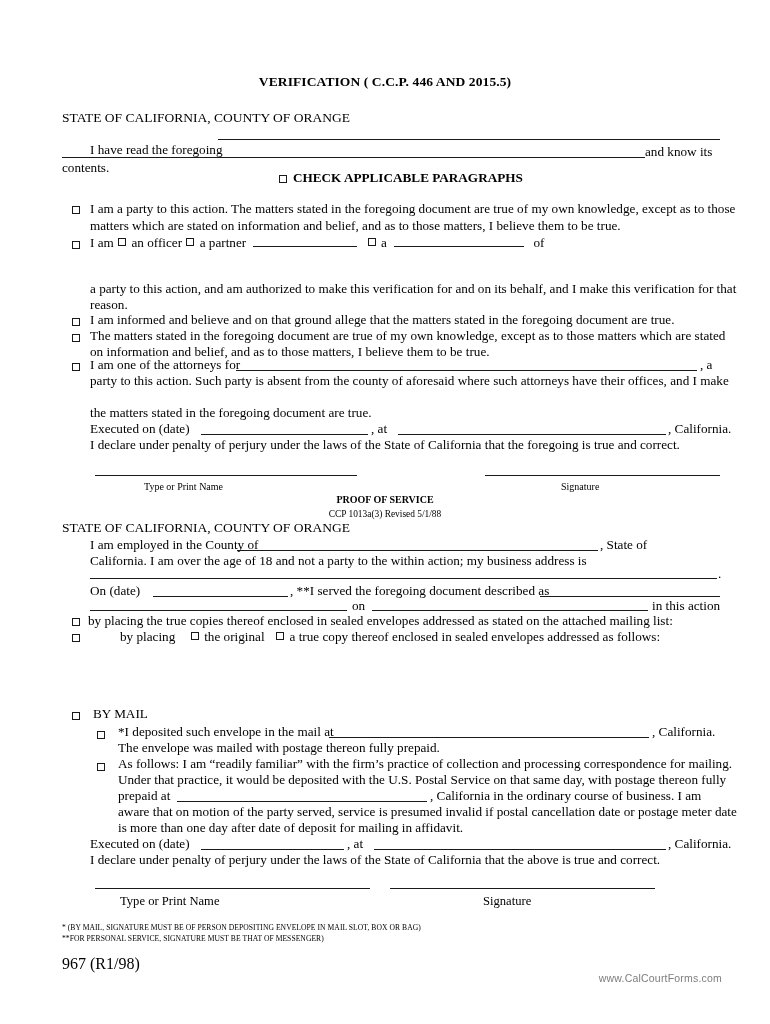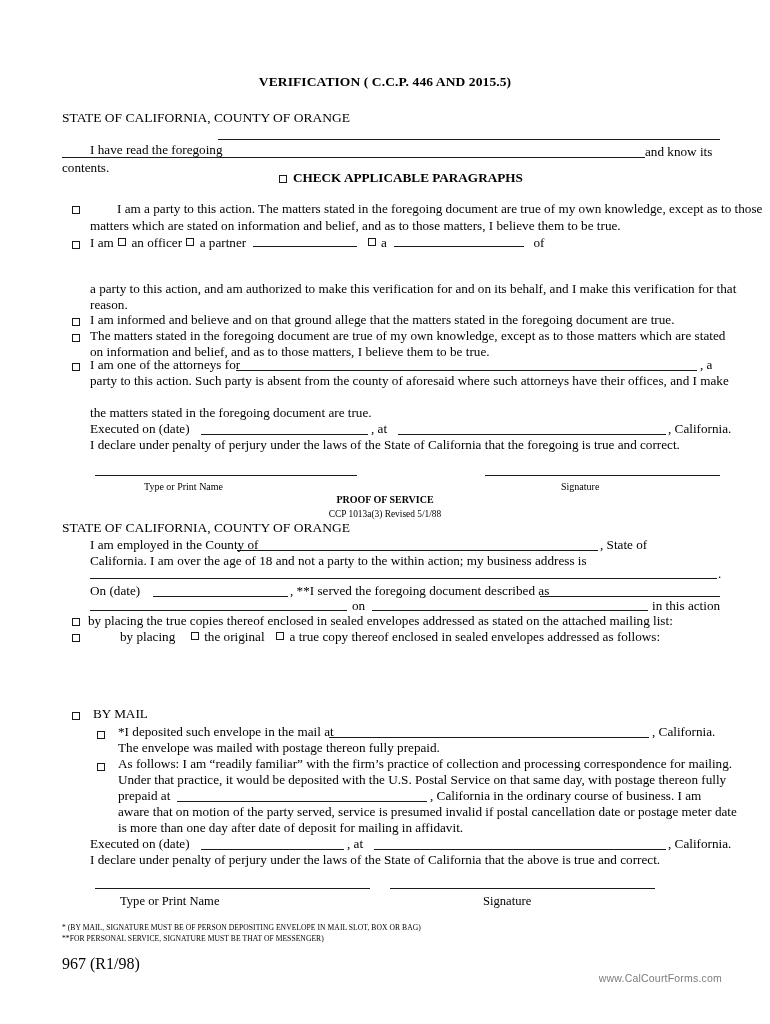--- a/index.html
+++ b/index.html
@@ -111,21 +111,21 @@
   <div class="body-line" style="left:90px; top:126px;margin-top:16px;">I have read the foregoing</div>
   <div class="rule" style="left:218px; top:139px; width:502px;"></div>
   <div class="rule" style="left:62px; top:157px; width:583px;"></div>
   <div class="body-line" style="left:645px; top:144px;">and know its</div>
   <div class="body-line" style="left:62px; top:160px;">contents.</div>
 
   <div class="cbx" style="left:279px; top:175px;"></div>
   <div class="body-line section-head-bold" style="left:293px; top:170px;">CHECK APPLICABLE PARAGRAPHS</div>
 
   <div class="cbx" style="left:72px; top:206px;"></div>
-  <div class="body-line" style="left:90px; top:201px;margin-left:27px;">I am a party to this action.  The matters stated in the foregoing document are true of my own knowledge, except as to those</div>
+  <div class="body-line" style="left:90px; top:201px;">I am a party to this action.  The matters stated in the foregoing document are true of my own knowledge, except as to those</div>
   <div class="body-line" style="left:90px; top:218px;">matters which are stated on information and belief, and as to those matters, I believe them to be true.</div>
 
   <div class="cbx" style="left:72px; top:241px;"></div>
   <div class="body-line" style="left:90px; top:235px;">
     <span>I am</span>
     <span class="cbx-inline"></span>
     <span>an officer</span>
     <span class="cbx-inline"></span>
     <span>a partner</span>
     <span style="display:inline-block; width:104px; border-bottom:1px solid #1a1a1a; margin:0 6px 0 4px; height:11px;"></span>

